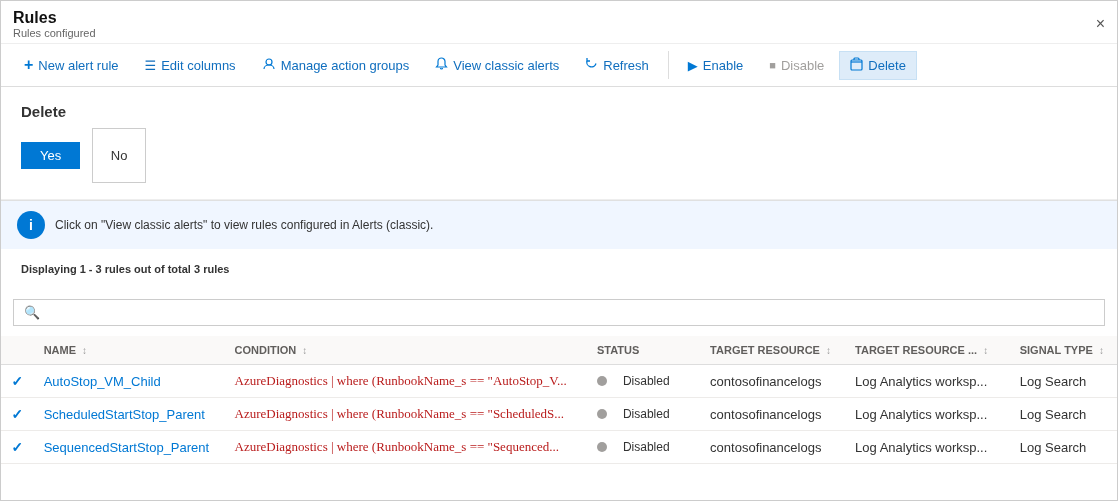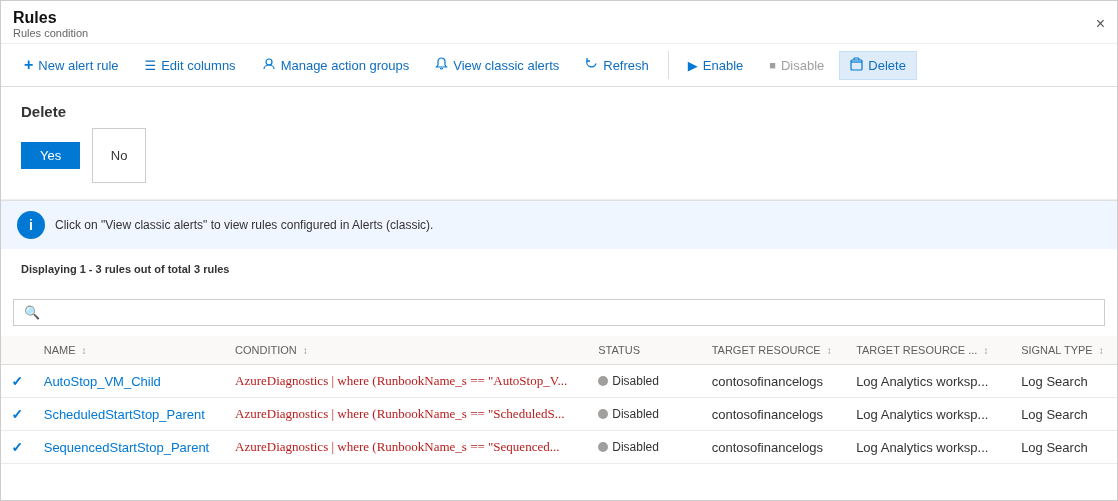--- a/index.html
+++ b/index.html
@@ -29,46 +29,46 @@
     .info-text { font-size: 12px; color: #333; }
 
     .summary-section { padding: 14px 20px 6px 20px; }
     .summary-text { font-size: 11px; font-weight: 600; margin-bottom: 18px; }
 
     .search-bar { display: flex; align-items: center; border: 1px solid #ccc; padding: 5px 10px; margin: 0 12px 10px 12px; gap: 6px; }
     .search-bar input { border: none; outline: none; font-size: 13px; width: 100%; color: #333; }
     .search-icon { color: #999; font-size: 13px; }
 
     .table { width: 100%; border-collapse: collapse; }
-    .table th { background: #faf9f8; border-bottom: 1px solid #ddd; padding: 8px 10px; font-size: 11px; font-weight: 400; text-transform: uppercase; color: #605e5c; text-align: left; white-space: nowrap; }
+    .table th { background: #faf9f8; border-bottom: 1px solid #ddd; padding: 8px 10px; font-size: 11px; font-weight: 700; text-transform: uppercase; color: #605e5c; text-align: left; white-space: nowrap; }
     .table td { padding: 8px 10px; border-bottom: 1px solid #edebe9; font-size: 13px; vertical-align: middle; }
     .sort-icon { color: #999; font-size: 10px; margin-left: 3px; }
     .check-col { width: 30px; text-align: center; }
     .check-mark { color: #0078d4; font-weight: bold; font-size: 14px; }
     .link { color: #0078d4; cursor: pointer; text-decoration: none; }
-    .status-badge { display: inline-flex; align-items: center; gap: 4px; font-size: 12px; }
+    .status-badge { display: inline-flex; align-items: center; gap: 16px; font-size: 12px; }
     .status-dot { width: 10px; height: 10px; border-radius: 50%; background: #a19f9d; display: inline-block; }
     .condition-text { color: #b91c1c; max-width: 220px; overflow: hidden; text-overflow: ellipsis; white-space: nowrap; font-family: Liberation Serif, serif; }
     .table-wrapper { padding: 0 0; }
     .col-name { width: 180px; }
     .col-condition { width: 260px; }
     .col-status { width: 110px; }
     .col-target { width: 140px; }
     .col-target2 { width: 160px; }
     .col-signal { width: 100px; }
   </style>
 </head>
 <body>
 
 <div class="window">
 
   <div class="title-bar">
     <div class="title-text">
       <h1>Rules</h1>
-      <p>Rules condition</p>
+      <p>Rules configured</p>
     </div>
     <button class="close-btn">×</button>
   </div>
 
   <div class="toolbar">
     <button class="toolbar-btn">
       <span style="font-size:16px;font-weight:bold;color:#0078d4;">+</span>
       <span>New alert rule</span>
     </button>
     <button class="toolbar-btn">

